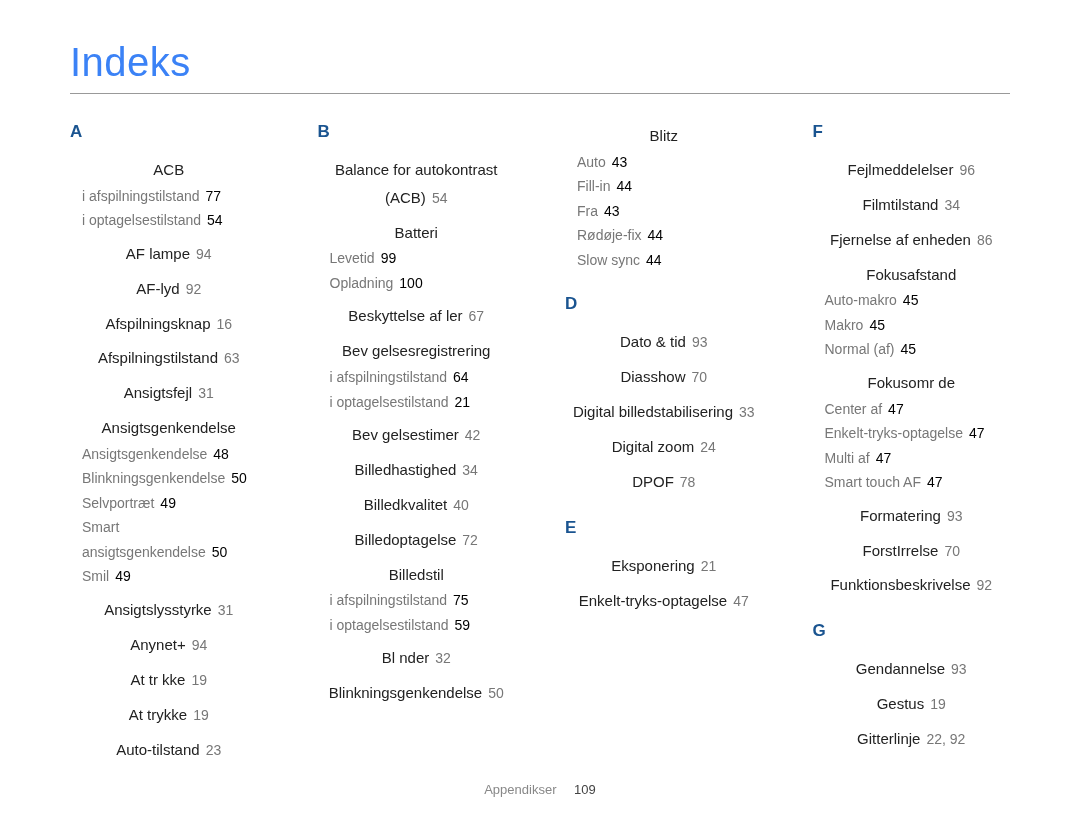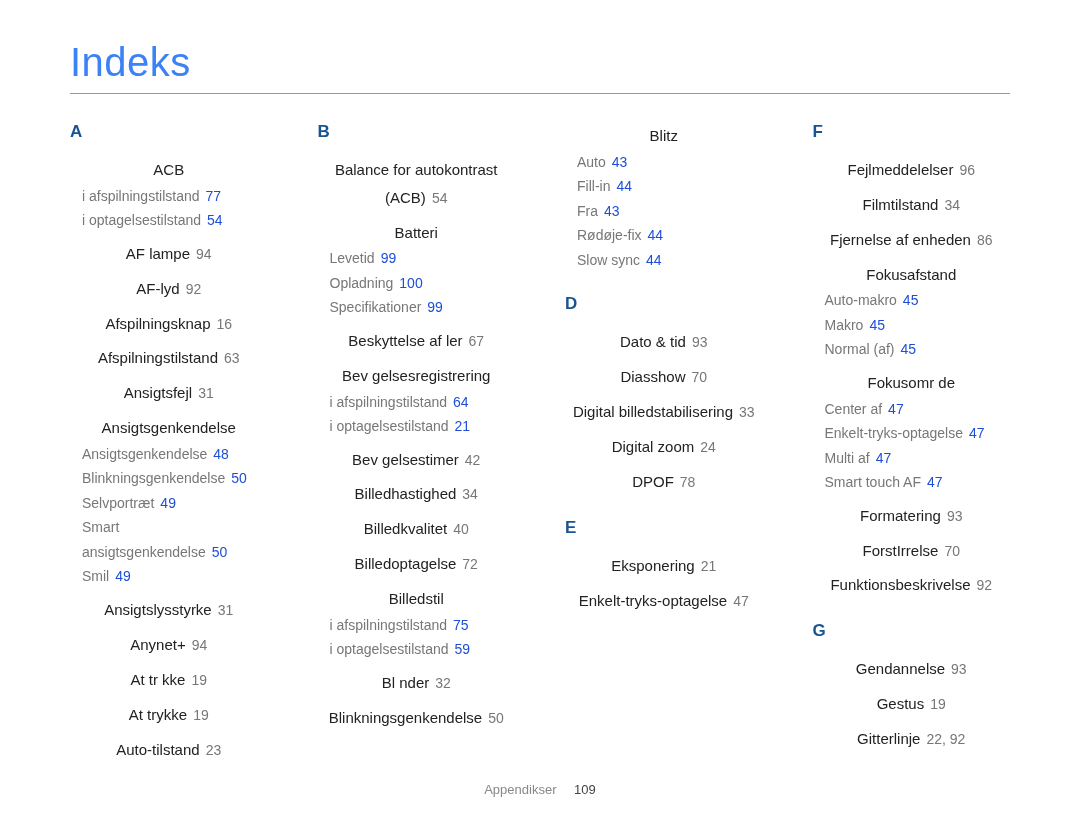--- a/index.html
+++ b/index.html
@@ -52,21 +52,21 @@
       font-size: 14px;
       margin-left: 6px;
     }
     .sub {
       color: #777;
       font-size: 14px;
       line-height: 1.75;
       margin-left: 12px;
     }
     .sub .page {
-      color: #1d4ed8;
+      color: #000000;
       margin-left: 6px;
     }
     .section {
       margin-bottom: 22px;
     }
     .footer {
       position: absolute;
       bottom: 18px;
       left: 0;
       right: 0;
@@ -137,21 +137,20 @@
     <div class="col">
       <div class="section">
         <div class="letter">B</div>
         <div class="group">
           <div class="term">Balance for autokontrast (ACB)<span class="page">54</span></div>
         </div>
         <div class="group">
           <div class="term">Batteri</div>
           <div class="sub">Levetid<span class="page">99</span></div>
           <div class="sub">Opladning<span class="page">100</span></div>
-          <div class="sub">Specifikationer<span class="page">99</span></div>
         </div>
         <div class="group">
           <div class="term">Beskyttelse af  ler<span class="page">67</span></div>
         </div>
         <div class="group">
           <div class="term">Bev gelsesregistrering</div>
           <div class="sub">i afspilningstilstand<span class="page">64</span></div>
           <div class="sub">i optagelsestilstand<span class="page">21</span></div>
         </div>
         <div class="group">

